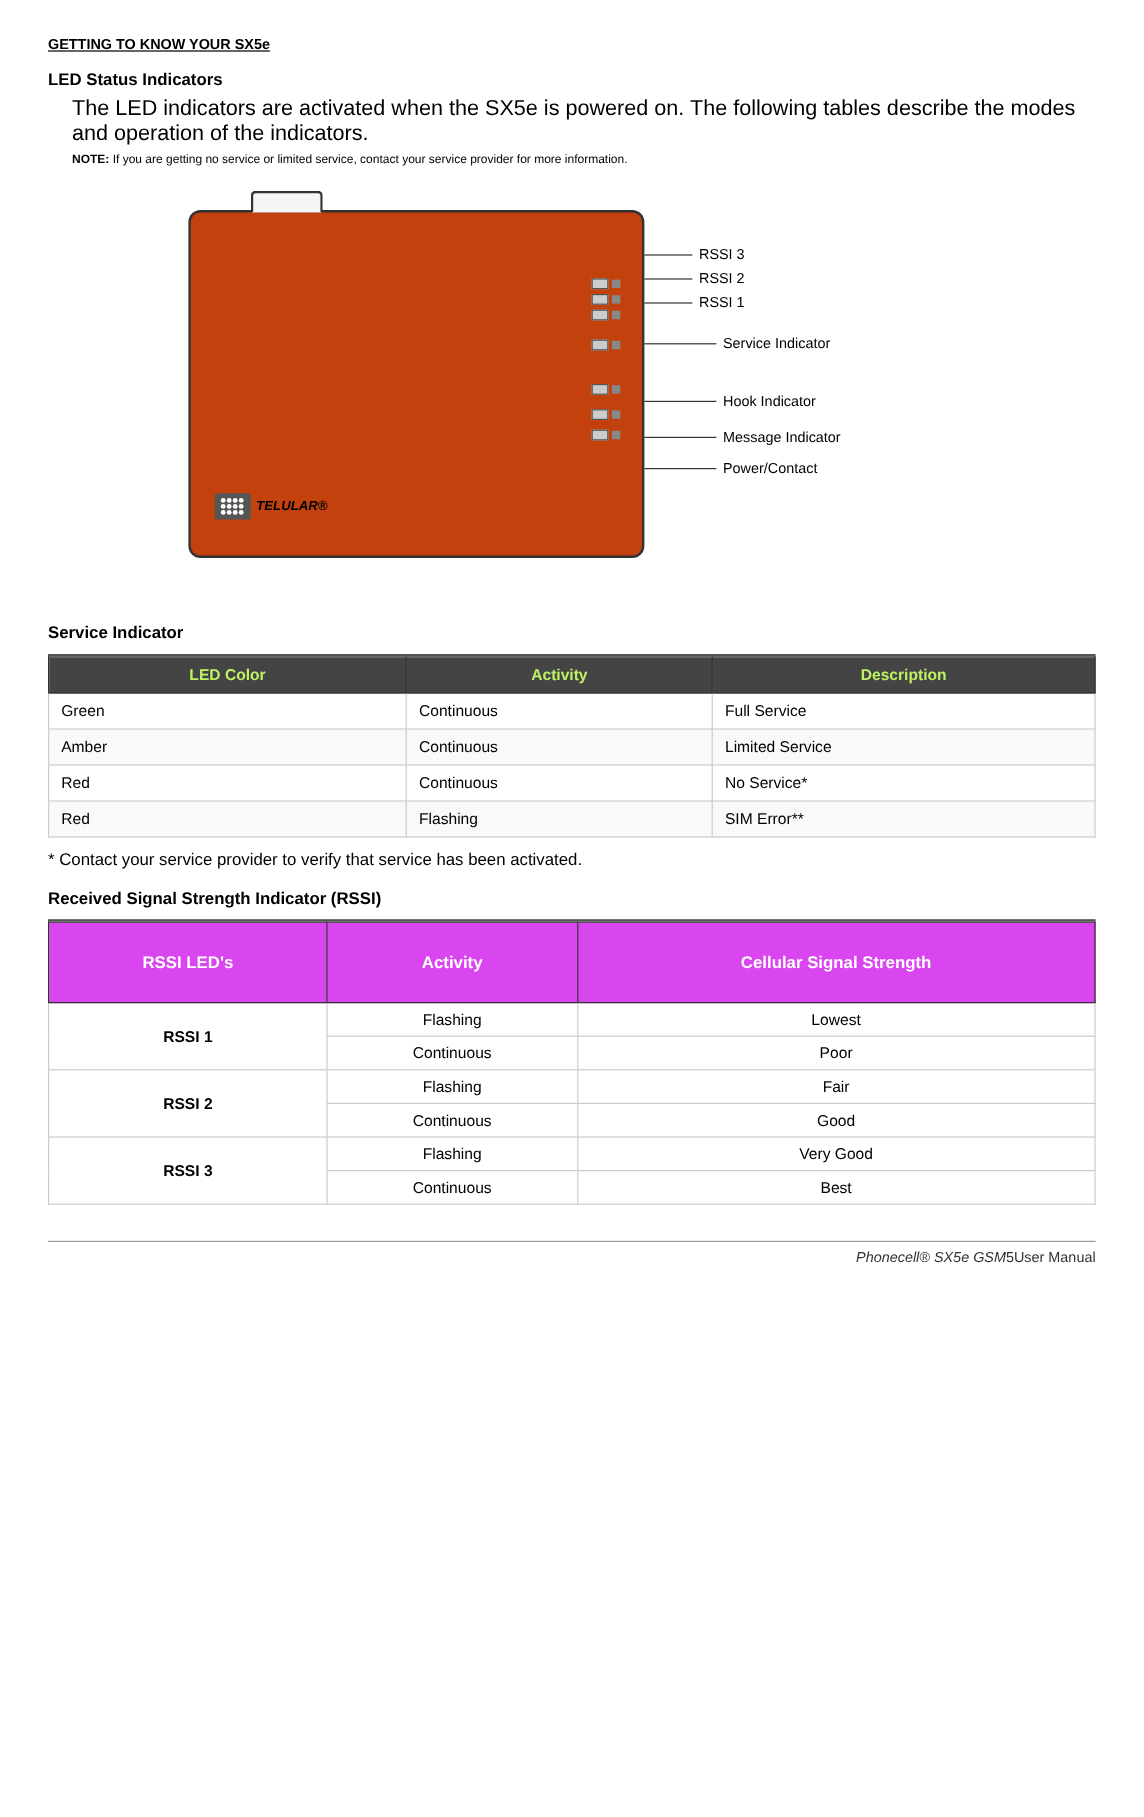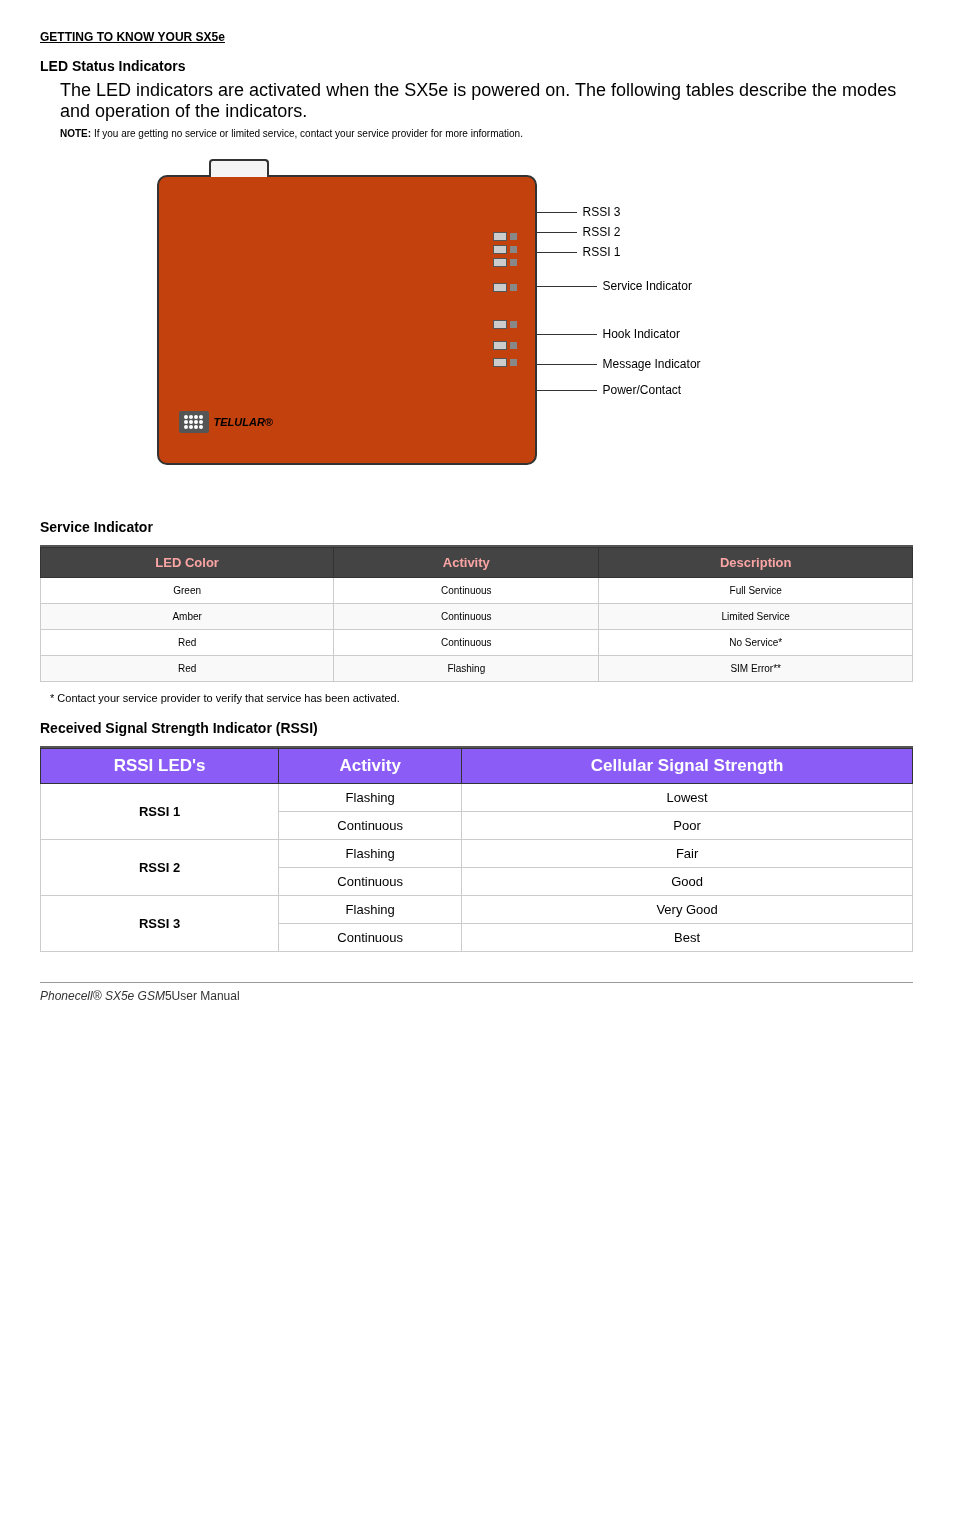--- a/index.html
+++ b/index.html
@@ -136,77 +136,76 @@
     }
 
     
     .indicator-table {
       width: 100%;
       border-collapse: collapse;
       margin-bottom: 10px;
     }
     .indicator-table th {
       background: #444;
-      color: #fca5a5;
+      color: #bef264;
       padding: 7px 25px;
       text-align: center;
       font-size: 13px;
       font-weight: bold;
       border: 1px solid #333;
     }
     .indicator-table td {
-      padding: 7px 26px;
-      text-align: center;
+      padding: 7px 10px;
+      text-align: left;
       border: 1px solid #ccc;
-      font-size: 10px;
+      font-size: 13px;
     }
     .indicator-table tr:nth-child(even) td {
       background: #f9f9f9;
     }
     .indicator-table tr:nth-child(odd) td {
       background: #fff;
     }
 
     .footnotes {
-      font-size: 11px;
+      font-size: 14px;
       margin-bottom: 16px;
-      margin-left: 10px;
     }
     .footnotes p { margin-bottom: 2px; }
 
     
     .rssi-table {
       width: 100%;
       border-collapse: collapse;
       margin-bottom: 10px;
     }
     .rssi-table th {
-      background: #8b5cf6;
+      background: #d946ef;
       color: #fff;
-      padding: 7px 10px;
+      padding: 25px 10px;
       text-align: center;
-      font-size: 17px;
+      font-size: 14px;
       font-weight: bold;
       border: 1px solid #333;
     }
     .rssi-table td {
       padding: 6px 10px;
       text-align: center;
       border: 1px solid #ccc;
       font-size: 13px;
     }
     .rssi-table .led-label-cell {
       font-weight: bold;
       vertical-align: middle;
     }
 
     
     .page-footer {
       display: flex;
-      justify-content: flex-start;
+      justify-content: flex-end;
       align-items: center;
       margin-top: 30px;
       font-size: 12px;
       color: #333;
       border-top: 1px solid #999;
       padding-top: 6px;
     }
     .footer-brand { font-style: italic; }
     .footer-manual { }
 

